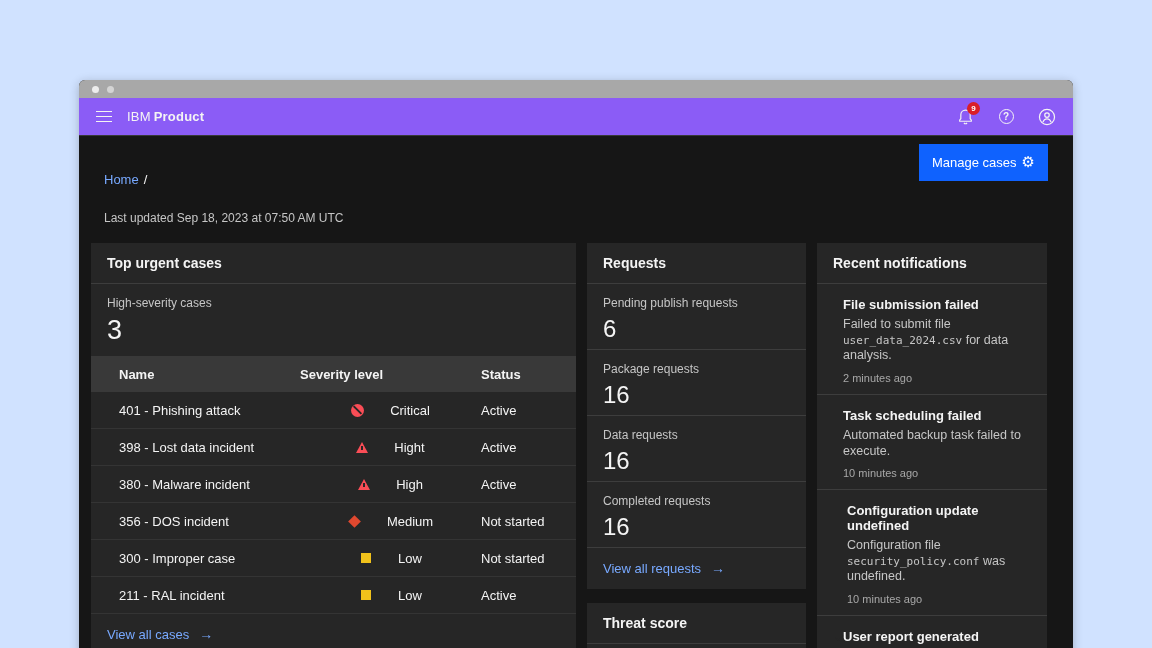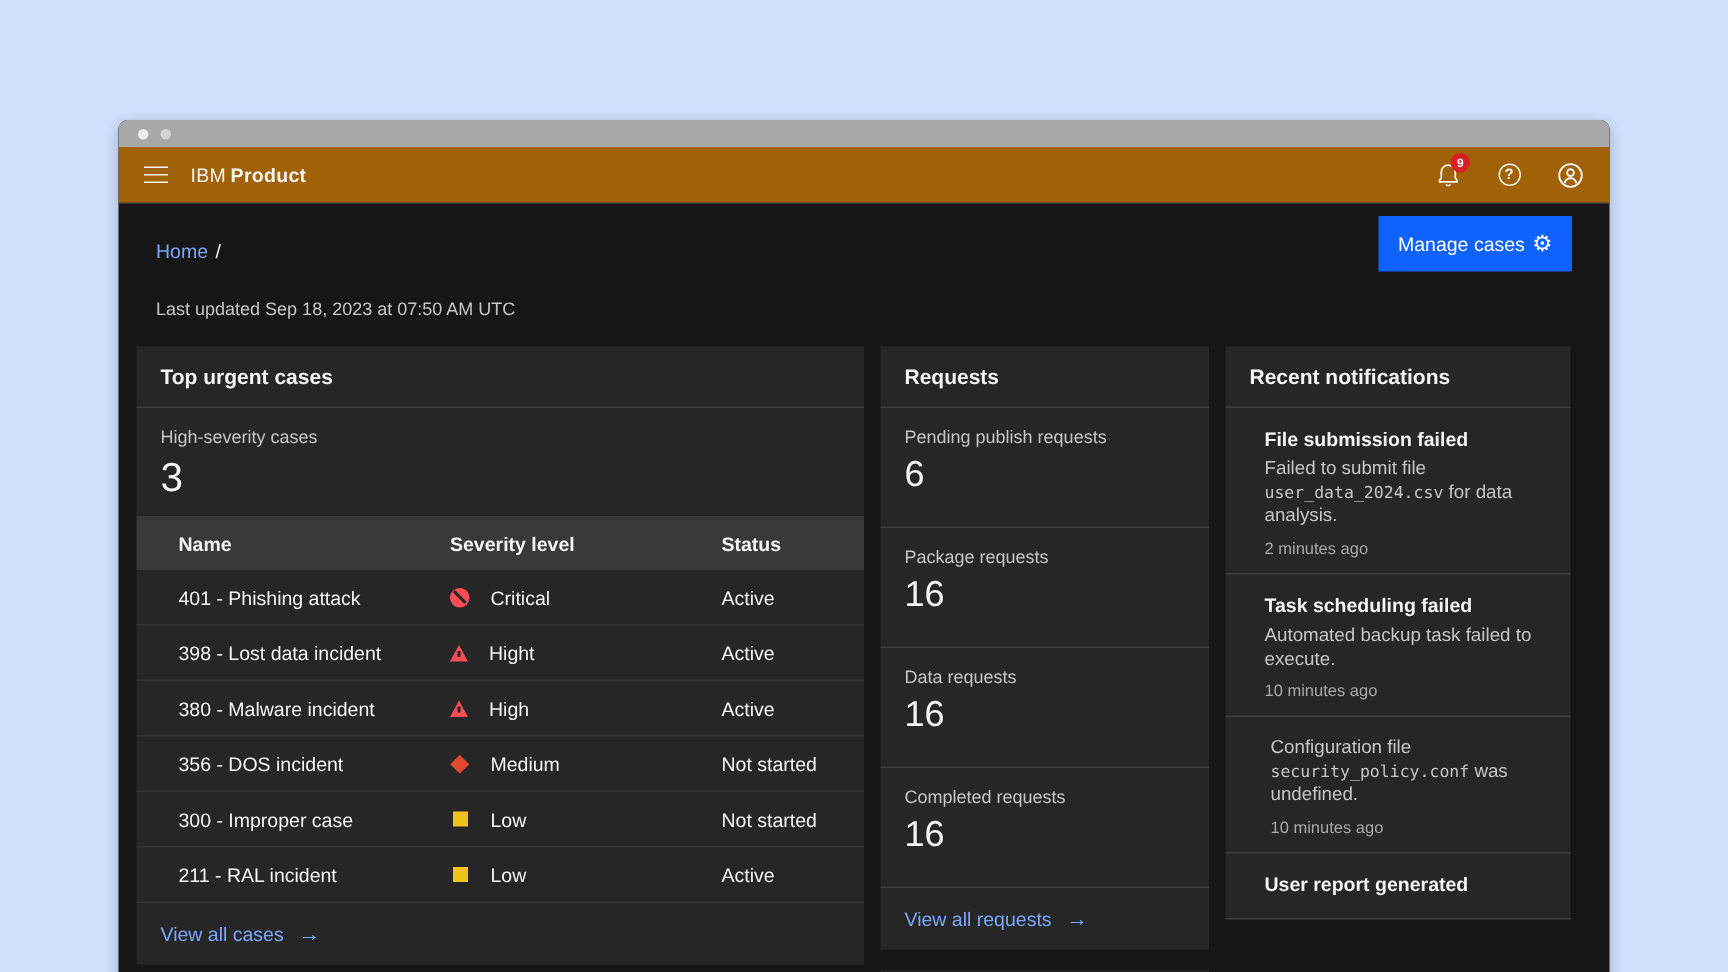--- a/index.html
+++ b/index.html
@@ -15,41 +15,41 @@
     position:absolute; left:79px; top:80px; width:994px; height:620px;
     border-radius:6px 6px 0 0; overflow:hidden; background:#161616;
     box-shadow:0 2px 10px rgba(22,22,22,.25);
   }
   
   .chrome { height:18px; background:#a8a8a8; display:flex; align-items:center; gap:8px; padding-left:13px; }
   .dot { width:7px; height:7px; border-radius:50%; background:#ededed; }
   .dot.d2 { background:#d4d4d4; }
 
   
-  .appbar { height:38px; background:#a16207; border-bottom:1px solid #393939; display:flex; align-items:center; padding:0 17px; }
+  .appbar { height:38px; background:#8b5cf6; border-bottom:1px solid #393939; display:flex; align-items:center; padding:0 17px; }
   .hamburger { width:16px; height:12px; display:flex; flex-direction:column; justify-content:space-between; cursor:pointer; }
   .hamburger span { display:block; height:1.4px; background:#f4f4f4; }
   .brand { margin-left:15px; font-size:13px; letter-spacing:.2px; }
   .brand .prefix { font-weight:400; }
   .brand .name { font-weight:700; margin-left:3px; }
   .appbar-right { margin-left:auto; display:flex; align-items:center; gap:23px; }
   .hicon { position:relative; width:18px; height:18px; display:flex; align-items:center; justify-content:center; cursor:pointer; }
   .badge {
     position:absolute; top:-6px; right:-6px; min-width:13px; height:13px; border-radius:7px;
     background:#da1e28; color:#fff; font-size:8px; font-weight:600;
     display:flex; align-items:center; justify-content:center; padding:0 2px;
   }
   .help-circle {
     width:15px; height:15px; border:1.2px solid #f4f4f4; border-radius:50%;
     display:flex; align-items:center; justify-content:center; font-size:10px; font-weight:600; color:#f4f4f4;
   }
 
   
   .content { position:relative; padding:24px 12px 0 12px; }
-  .breadcrumb { margin-left:13px; font-size:13px; }
+  .breadcrumb { margin-left:13px; font-size:13px;margin-top:12px; }
   .breadcrumb a { color:#78a9ff; text-decoration:none; cursor:pointer; }
   .breadcrumb .sep { color:#f4f4f4; margin-left:5px; }
   .page-title { margin:7px 0 0 13px; font-size:27px; font-weight:400; color:#f4f4f4; }
   .page-sub { margin:24px 0 0 13px; font-size:12px; color:#c6c6c6; }
 
   .manage-btn {
     position:absolute; top:8px; right:25px; width:129px; height:37px;
     background:#0f62fe; color:#fff; border:none; cursor:pointer;
     display:flex; align-items:center; justify-content:space-between; padding:0 13px;
     font-size:13px; font-family:"Liberation Sans", sans-serif;
@@ -63,34 +63,34 @@
 
   
   .stats-row { display:flex; padding:12px 16px 10px 16px; }
   .stat { width:181px; }
   .stat .slabel { font-size:12px; color:#c6c6c6; margin-bottom:5px; }
   .stat .svalue { font-size:27px; font-weight:400; color:#f4f4f4; }
 
   .thead, .trow { display:grid; grid-template-columns:181px 181px 1fr; align-items:center; padding:0 28px; font-size:13px; }
   .thead { height:36px; background:#393939; font-weight:700; color:#f4f4f4; }
   .trow { height:37px; border-bottom:1px solid #343434; color:#f4f4f4; }
-  .sevcell { display:flex; align-items:center; gap:14px; }
+  .sevcell { display:flex; align-items:center; gap:26px;justify-content:center; }
 
   .ic-misuse { width:13px; height:13px; border-radius:50%; background:#fa4d56; position:relative; flex:none; }
   .ic-misuse::after { content:""; position:absolute; left:1px; right:1px; top:5.5px; height:2px; background:#262626; transform:rotate(45deg); }
   .ic-warning { width:0; height:0; border-left:6.5px solid transparent; border-right:6.5px solid transparent; border-bottom:11.5px solid #fa4d56; position:relative; flex:none; }
   .ic-warning::after { content:""; position:absolute; left:-1px; top:4px; width:2px; height:4.5px; background:#262626; }
   .ic-medium { width:9px; height:9px; background:#e0482f; transform:rotate(45deg); flex:none; margin:0 2px; }
   .ic-low { width:10px; height:10px; background:#f1c21b; flex:none; margin:0 1.5px; }
 
   .card-link { display:flex; align-items:center; gap:10px; padding:12px 24px 13px 16px; font-size:13px; color:#78a9ff; cursor:pointer; text-decoration:none; }
   .arrow::before { content:"\2192"; font-size:14px; }
 
   
-  .req-stat { padding:12px 16px 20px 16px; border-bottom:1px solid #3d3d3d; }
+  .req-stat { padding:12px 16px 6px 16px; border-bottom:1px solid #3d3d3d; }
   .req-stat .slabel { font-size:12px; color:#c6c6c6; margin-bottom:5px; }
   .req-stat .svalue { font-size:24px; font-weight:400; color:#f4f4f4; }
 
   
   .notif { display:flex; gap:10px; padding:13px 16px 10px 16px; border-bottom:1px solid #3d3d3d; }
   .notif .nicwrap { margin-top:2px; flex:none; }
   .ntitle { font-size:13px; font-weight:700; color:#f4f4f4; margin-bottom:5px; }
   .ndesc { font-size:12.5px; color:#c6c6c6; line-height:1.25; margin-bottom:8px; }
   .ndesc code { font-family:"DejaVu Sans Mono", monospace; font-size:11px; }
   .ntime { font-size:11px; color:#a8a8a8; }
@@ -280,20 +280,21 @@
             <div>
               <div class="ntitle">Task scheduling failed</div>
               <div class="ndesc"><span>Automated backup task failed to execute.</span><code></code><span></span></div>
               <div class="ntime">10 minutes ago</div>
             </div>
           </div>
 
           <div class="notif">
             <span class="nicwrap"><span class="nic-info"></span></span>
             <div>
+              <div class="ntitle">Configuration update undefined</div>
               <div class="ndesc"><span>Configuration file </span><code>security_policy.conf</code><span> was undefined.</span></div>
               <div class="ntime">10 minutes ago</div>
             </div>
           </div>
 
           <div class="notif">
             <span class="nicwrap"><span class="nic-check"></span></span>
             <div>
               <div class="ntitle">User report generated</div>
 

